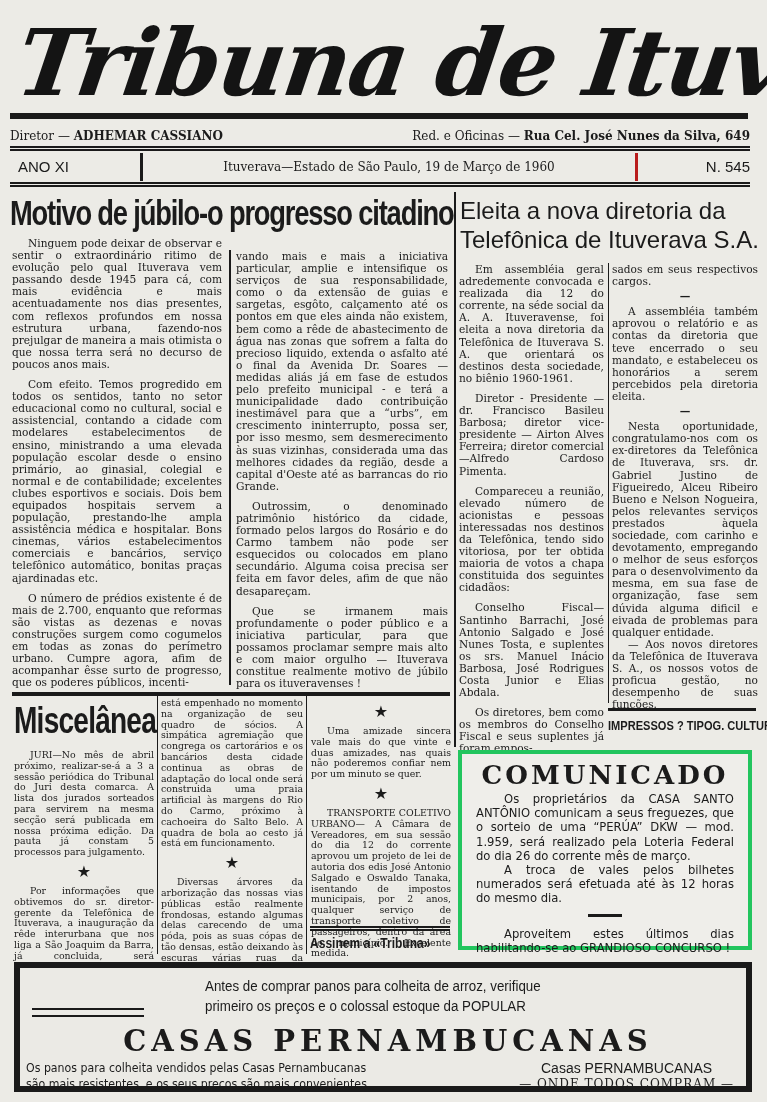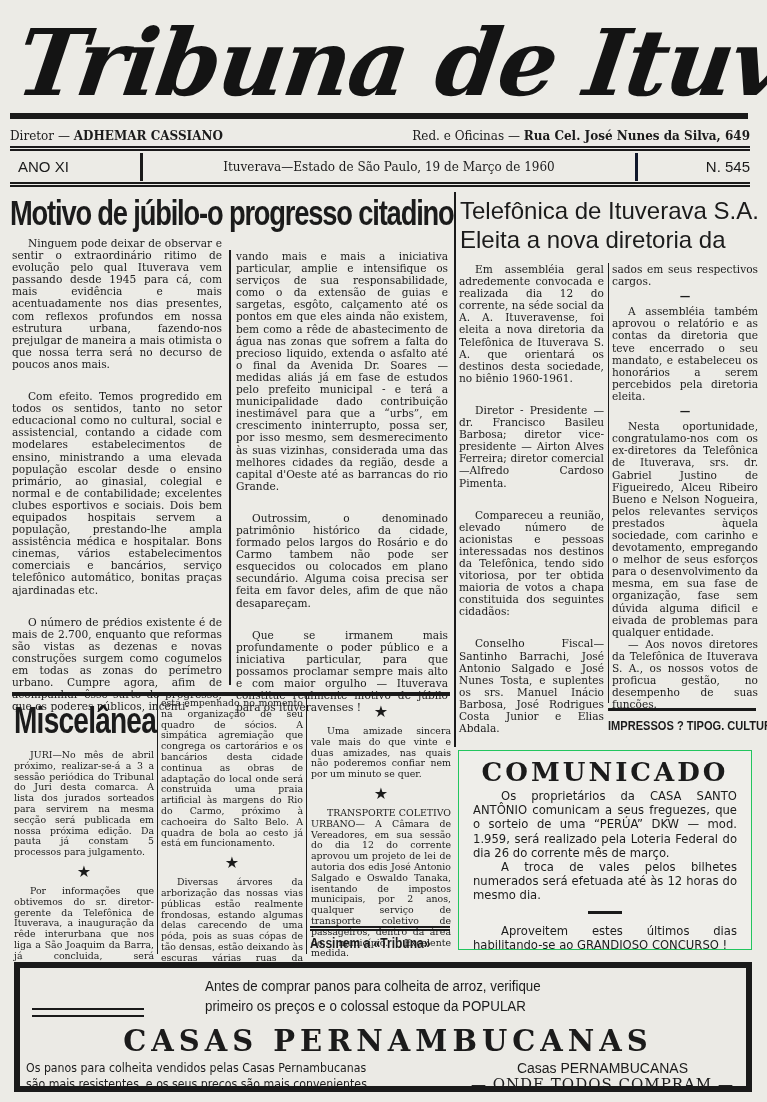--- a/index.html
+++ b/index.html
@@ -25,51 +25,51 @@
     font-family: "DejaVu Serif", serif; font-size: 12px; font-weight: bold;
     display: flex; justify-content: space-between;
   }
   .infoline .lbl { font-weight: normal; }
   .dateline {
     position: absolute; left: 0; top: 152px; width: 752px; height: 30px;
     display: flex; align-items: center;
   }
   .dateline .ano { width: 122px; padding-left: 18px; font-family: "Liberation Sans", sans-serif; font-size: 15px; border-right: 3px solid #1a1a1a; height: 28px; line-height: 28px; }
   .dateline .loc { flex: 1; text-align: center; font-family: "DejaVu Serif", serif; font-size: 12px; }
-  .dateline .num { width: 112px; text-align: right; font-family: "Liberation Sans", sans-serif; font-size: 15px; border-left: 3px solid #0f172a; height: 28px; line-height: 28px; padding-right: 2px; }
+  .dateline .num { width: 112px; text-align: right; font-family: "Liberation Sans", sans-serif; font-size: 15px; border-left: 3px solid #b91c1c; height: 28px; line-height: 28px; padding-right: 2px; }
 
   .headline1 {
     position: absolute; left: 10px; top: 193px; width: 440px; height: 40px;
     font-family: "Liberation Sans", sans-serif; font-weight: bold;
     font-size: 35px; line-height: 40px; letter-spacing: -1.5px;
     transform: scaleX(0.78); transform-origin: left top; white-space: nowrap;
     width: 570px;
   }
   .headline2 {
     position: absolute; left: 460px; top: 196px; width: 300px;
     font-family: "Liberation Sans", sans-serif; font-size: 24px; line-height: 29px;
     white-space: nowrap;
   }
   .vline { position: absolute; width: 2px; background: #1a1a1a; }
   .col {
     position: absolute; font-family: "DejaVu Serif", serif; font-size: 10.6px;
     line-height: 12.1px; text-align: justify; hyphens: manual;
   }
   .col p { margin: 0 0 0 0; text-indent: 16px; }
-  .col p + p { margin-top: 20px; }
+  .col p + p { margin-top: 8px; }
   .dash-center { text-align: center; margin: 3px 0; font-weight: bold; }
 
   .impressos {
     position: absolute; left: 608px; top: 718px; width: 150px;
     font-family: "Liberation Sans", sans-serif; font-weight: bold; font-size: 13.5px;
     transform: scaleX(0.82); transform-origin: left top; white-space: nowrap; width: 183px;
   }
   .comunicado {
     position: absolute; left: 458px; top: 750px; width: 294px; height: 200px;
-    border: 1px solid #22c55e; box-sizing: border-box; padding: 6px 14px 0 14px;
+    border: 4px solid #22c55e; box-sizing: border-box; padding: 6px 14px 0 14px;
     font-family: "DejaVu Sans", sans-serif; font-size: 11.6px; line-height: 14.2px;
     background: #efeeea;
   }
   .comunicado .title {
     text-align: center; font-family: "DejaVu Serif", serif; font-weight: bold;
     font-size: 26px; letter-spacing: 3px; line-height: 30px; margin-bottom: 2px;
   }
   .comunicado p { margin: 0; text-align: justify; text-indent: 28px; }
   .comunicado .bar { width: 34px; height: 3px; background: #1a1a1a; margin: 8px auto 10px auto; }
 
@@ -106,21 +106,21 @@
     white-space: nowrap;
   }
   .ad .os {
     position: absolute; left: 6px; top: 92px; font-family: "DejaVu Sans", sans-serif;
     font-size: 12.5px; line-height: 16px; transform: scaleX(0.88); transform-origin: left top; white-space: nowrap;
   }
   .ad .brand {
     position: absolute; right: 12px; top: 92px; text-align: center;
     font-family: "Liberation Sans", sans-serif; font-size: 14px; line-height: 16px;
   }
-  .ad .brand .slogan { font-family: "DejaVu Serif", serif; font-size: 15px; letter-spacing: 1px; }
+  .ad .brand .slogan { font-family: "DejaVu Serif", serif; font-size: 12px; letter-spacing: 1px; }
 </style>
 </head>
 <body>
 
 <div class="page">
 
   <div class="masthead">Tribuna de Ituverava</div>
   <div class="rule-thick" style="top:113px"></div>
 
   <div class="infoline">
@@ -149,22 +149,22 @@
   <div class="vline" style="left:229px; top:250px; height:435px;"></div>
   <div class="col" style="left:236px; top:250px; width:212px;">
     <p style="text-indent:0">vando mais e mais a iniciativa particular, amplie e intensifique os serviços de sua responsabilidade, como o da extensão de guias e sargetas, esgôto, calçamento até os pontos em que eles ainda não existem, bem como a rêde de abastecimento de água nas zonas que sofrem a falta do precioso liquido, extenda o asfalto até o final da Avenida Dr. Soares — medidas aliás já em fase de estudos pelo prefeito municipal - e terá a municipalidade dado contribuição inestimável para que a “urbs”, em crescimento ininterrupto, possa ser, por isso mesmo, sem desmerecimento às suas vizinhas, considerada uma das melhores cidades da região, desde a capital d'Oeste até as barrancas do rio Grande.</p>
     <p>Outrossim, o denominado patrimônio histórico da cidade, formado pelos largos do Rosário e do Carmo tambem não pode ser esquecidos ou colocados em plano secundário. Alguma coisa precisa ser feita em favor deles, afim de que não desapareçam.</p>
     <p>Que se irmanem mais profundamente o poder público e a iniciativa particular, para que possamos proclamar sempre mais alto e com maior orgulho — Ituverava constitue realmente motivo de júbilo para os ituveravenses !</p>
   </div>
 
   <div class="vline" style="left:454px; top:192px; height:555px;"></div>
 
   <div class="headline2">
+    <div>Eleita a nova diretoria da</div>
     <div>Telefônica de Ituverava S.A.</div>
-    <div>Eleita a nova diretoria da</div>
   </div>
   <div class="col" style="left:459px; top:263px; width:145px;">
     <p>Em assembléia geral adredemente convocada e realizada dia 12 do corrente, na séde social da A. A. Ituveravense, foi eleita a nova diretoria da Telefônica de Ituverava S. A. que orientará os destinos desta sociedade, no biênio 1960-1961.</p>
     <p>Diretor - Presidente — dr. Francisco Basileu Barbosa; diretor vice-presidente — Airton Alves Ferreira; diretor comercial—Alfredo Cardoso Pimenta.</p>
     <p>Compareceu a reunião, elevado número de acionistas e pessoas interessadas nos destinos da Telefônica, tendo sido vitoriosa, por ter obtida maioria de votos a chapa constituida dos seguintes cidadãos:</p>
     <p>Conselho Fiscal—Santinho Barrachi, José Antonio Salgado e José Nunes Tosta, e suplentes os srs. Manuel Inácio Barbosa, José Rodrigues Costa Junior e Elias Abdala.</p>
     <p>Os diretores, bem como os membros do Conselho Fiscal e seus suplentes já foram empos-</p>
   </div>
   <div class="vline" style="left:608px; top:263px; height:440px; width:1px;"></div>
   <div class="col" style="left:612px; top:263px; width:146px;">

